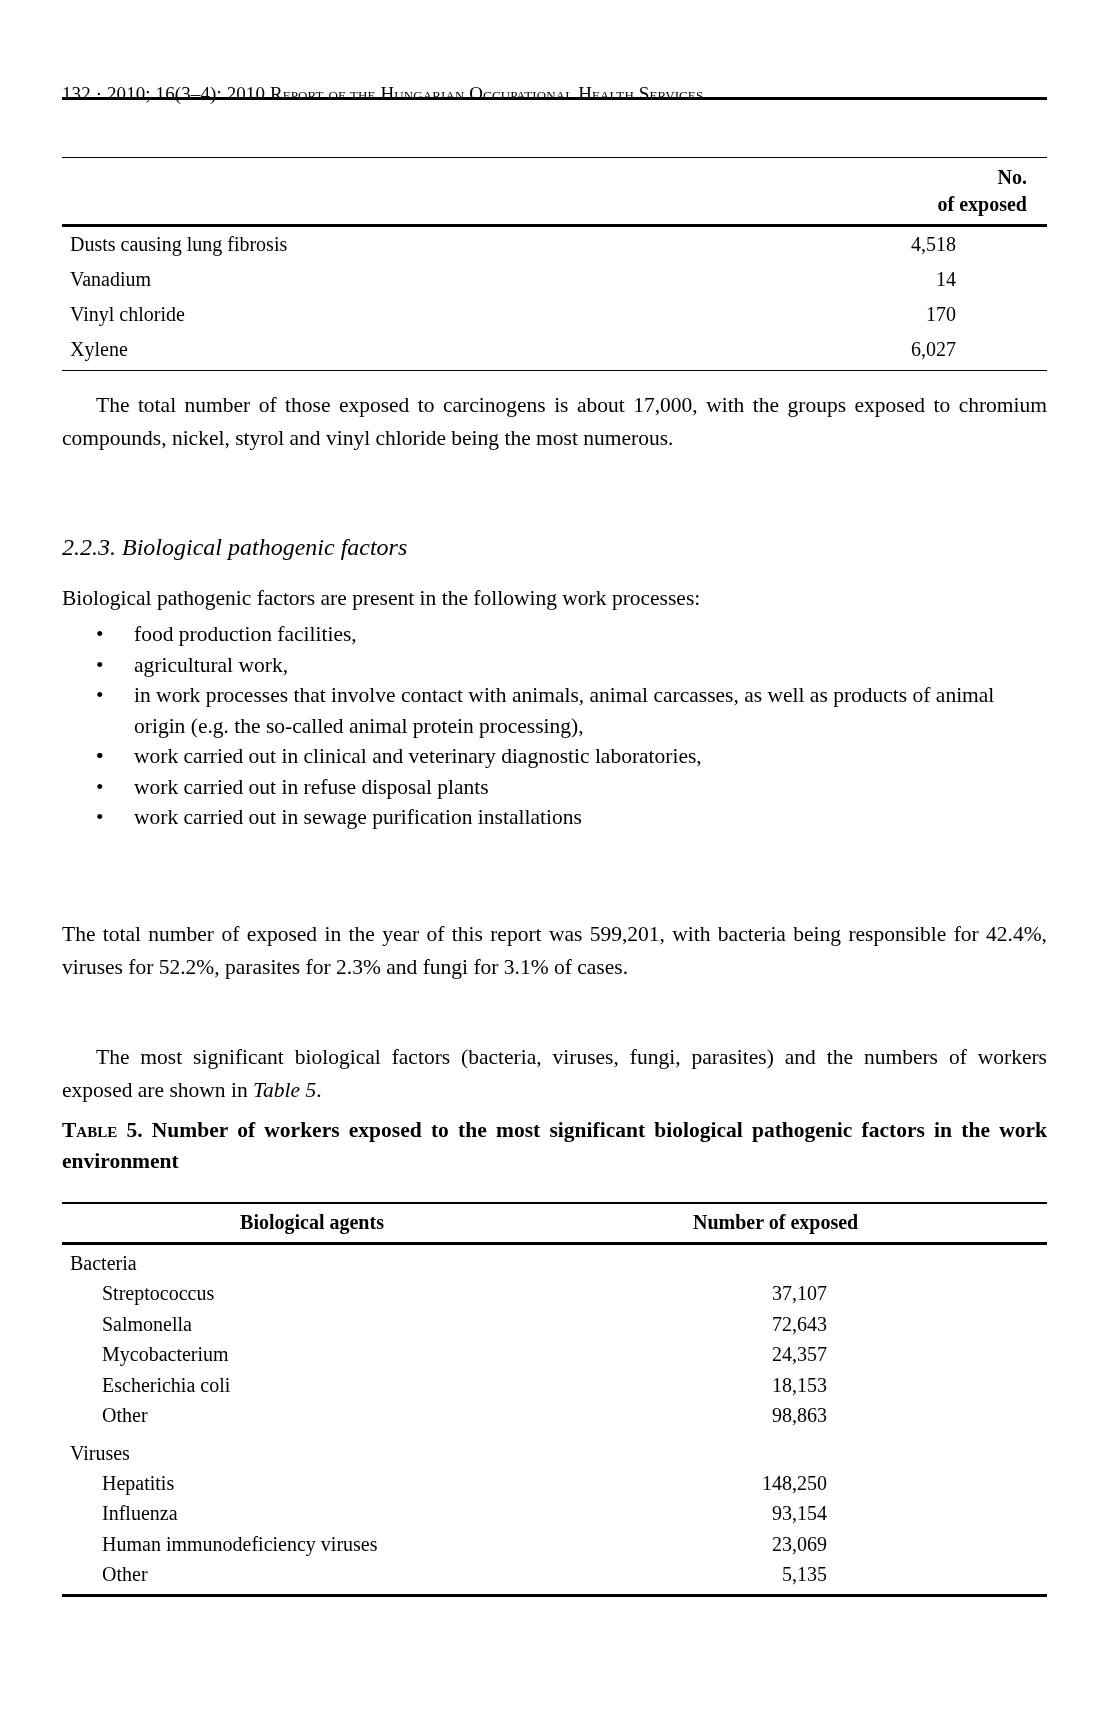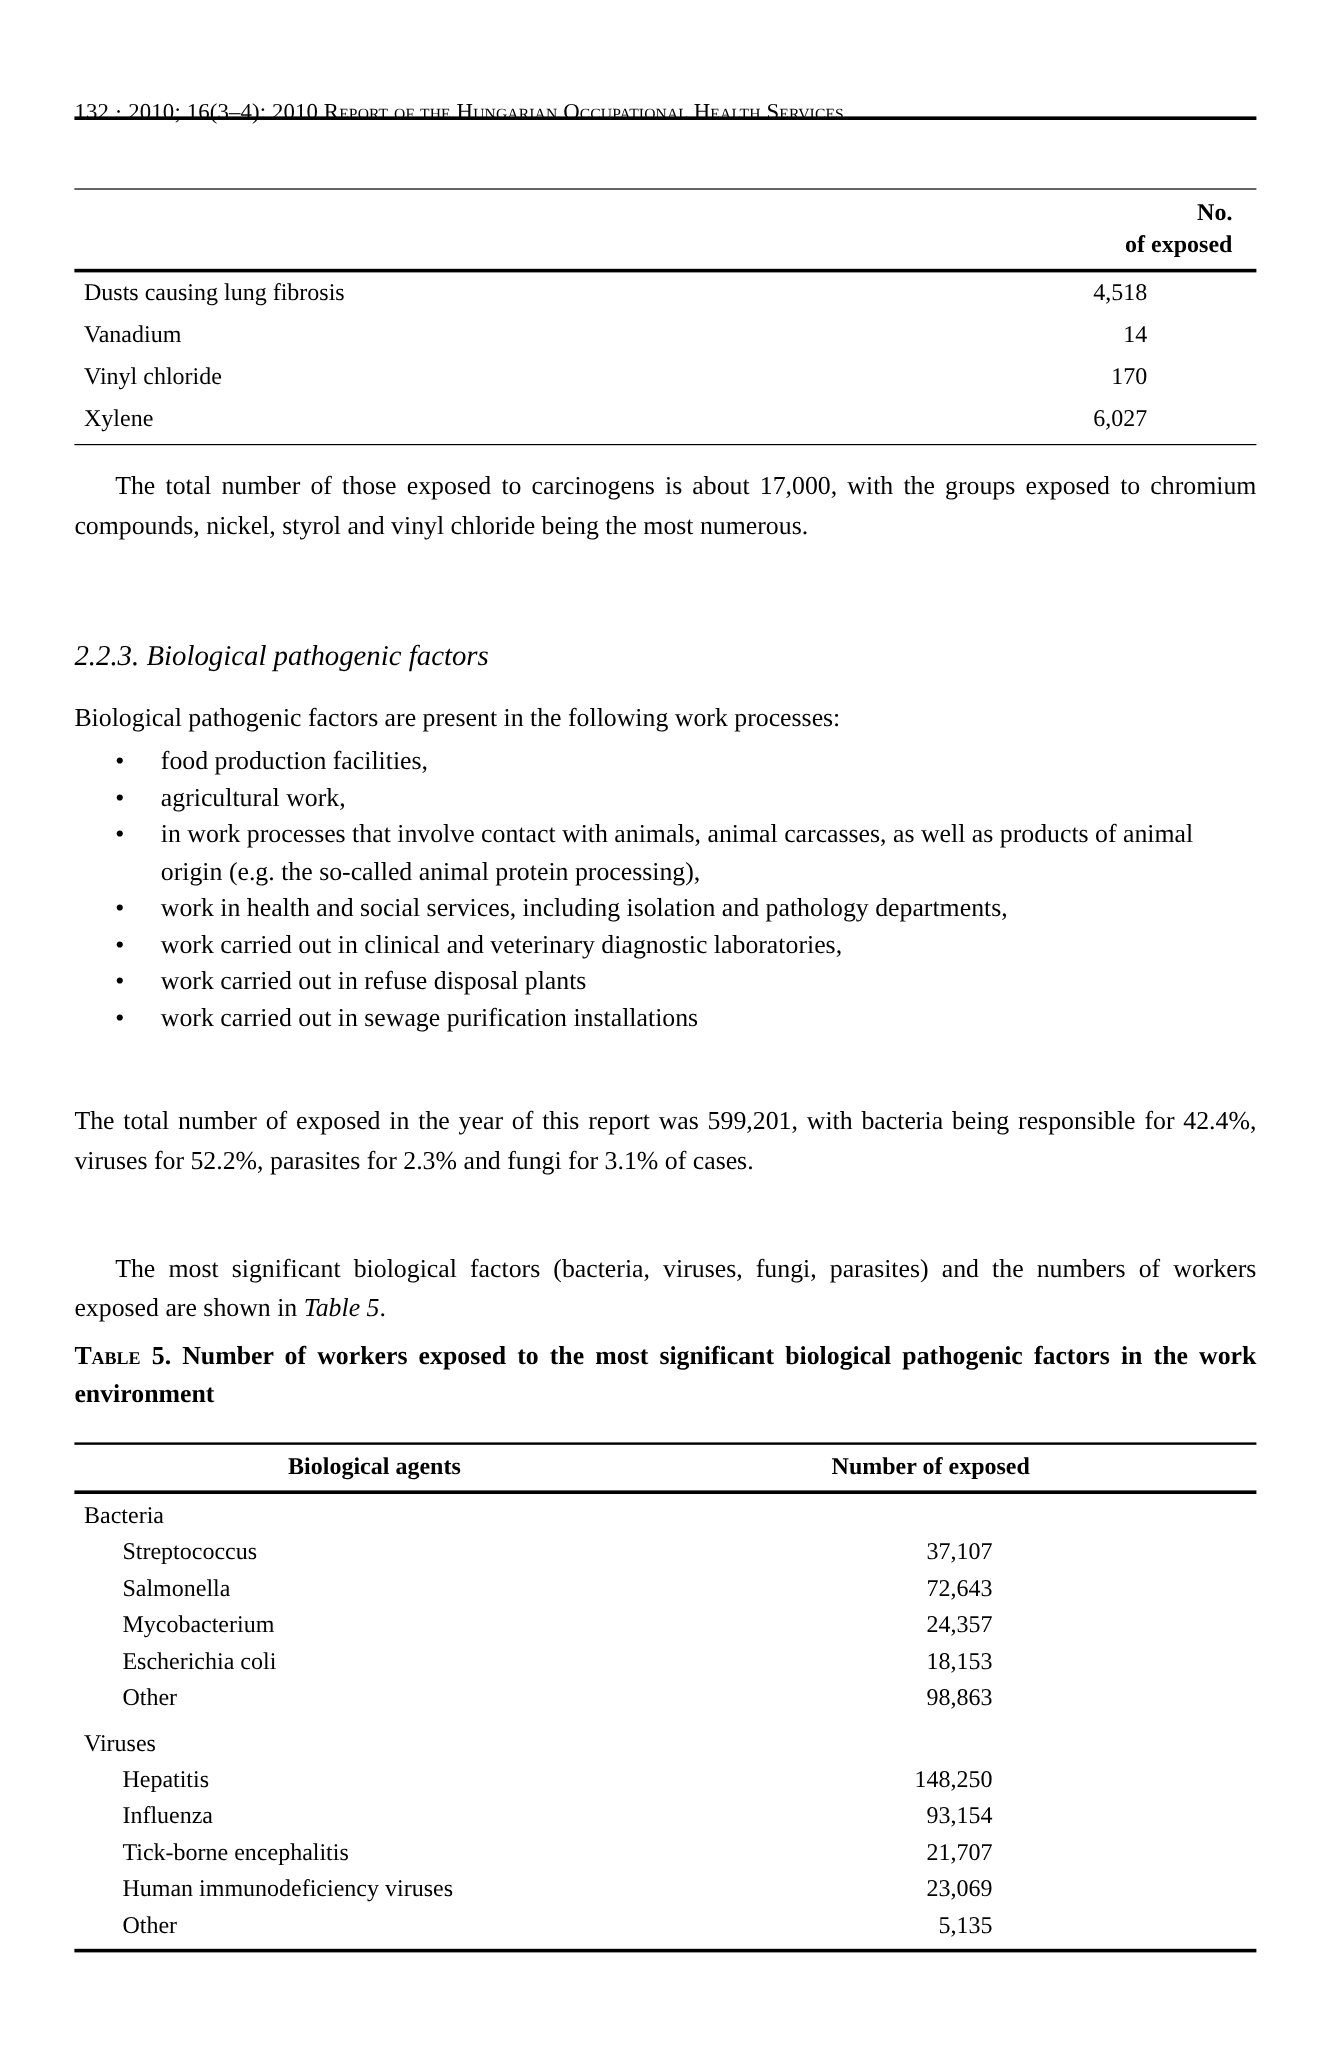--- a/index.html
+++ b/index.html
@@ -92,21 +92,21 @@
 
   <p class="p" style="top:389px;margin:0;"><span class="indent"></span><span>The total number of those exposed to carcinogens is about 17,000, with the groups exposed to chromium compounds, nickel, styrol and vinyl chloride being the most numerous.</span></p>
 
   <div class="h-sec">2.2.3. Biological pathogenic factors</div>
   <div class="intro">Biological pathogenic factors are present in the following work processes:</div>
 
   <ul class="bullets">
     <li><span class="dot">•</span><span>food production facilities,</span></li>
     <li><span class="dot">•</span><span>agricultural work,</span></li>
     <li><span class="dot">•</span><span>in work processes that involve contact with animals, animal carcasses, as well as products of animal origin (e.g. the so-called animal protein processing),</span></li>
-    <li><span class="dot">•</span><span>work in health and social services, including isolation and pathology departments,</span></li>
+    <li><span class="dot">•</span></li>
     <li><span class="dot">•</span><span>work carried out in clinical and veterinary diagnostic laboratories,</span></li>
     <li><span class="dot">•</span><span>work carried out in refuse disposal plants</span></li>
     <li><span class="dot">•</span><span>work carried out in sewage purification installations</span></li>
   </ul>
 
   <p class="p" style="top:918px;margin:0;">The total number of exposed in the year of this report was 599,201, with bacteria being responsible for 42.4%, viruses for 52.2%, parasites for 2.3% and fungi for 3.1% of cases.</p>
 
   <p class="p" style="top:1041px;margin:0;"><span class="indent"></span><span>The most significant biological factors (bacteria, viruses, fungi, parasites) and the numbers of workers exposed are shown in </span><i>Table 5</i><span>.</span></p>
 
   <div class="cap"><span class="sc">Table 5.</span><span> Number of workers exposed to the most significant biological pathogenic factors in the work environment</span></div>
@@ -145,24 +145,20 @@
     <div class="grp">Viruses</div>
     <div class="row">
         <span class="name">Hepatitis</span>
         <span class="val">148,250</span>
       </div>
     <div class="row">
         <span class="name">Influenza</span>
         <span class="val">93,154</span>
       </div>
     <div class="row">
-        <span class="name">Tick-borne encephalitis</span>
-        <span class="val">21,707</span>
-      </div>
-    <div class="row">
         <span class="name">Human immunodeficiency viruses</span>
         <span class="val">23,069</span>
       </div>
     <div class="row">
         <span class="name">Other</span>
         <span class="val">5,135</span>
       </div>
 
     <div class="bottom-rule"></div>
   </div>

